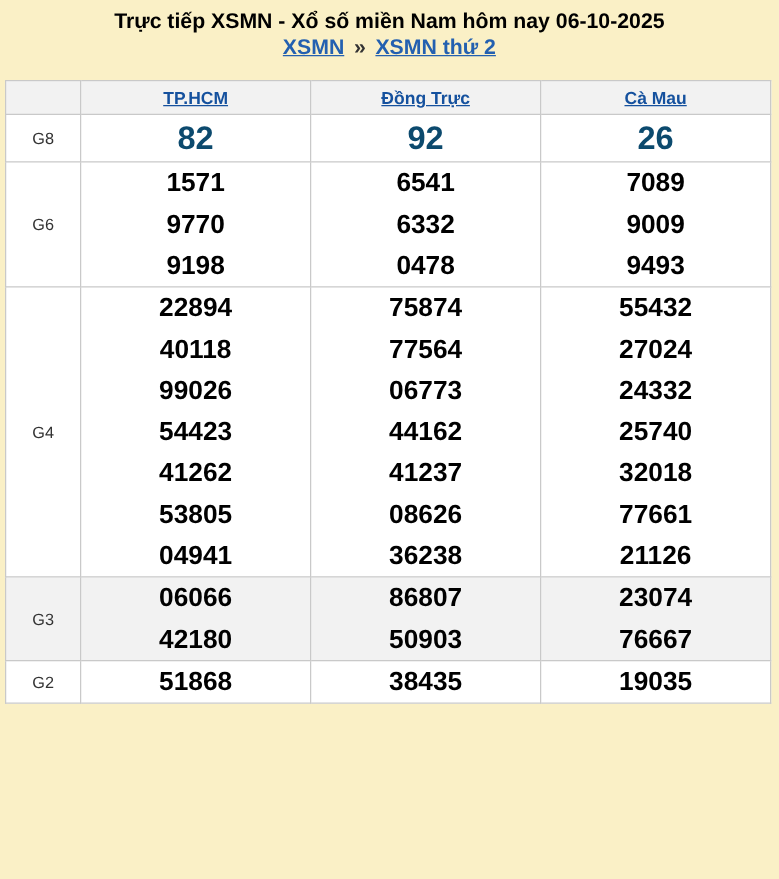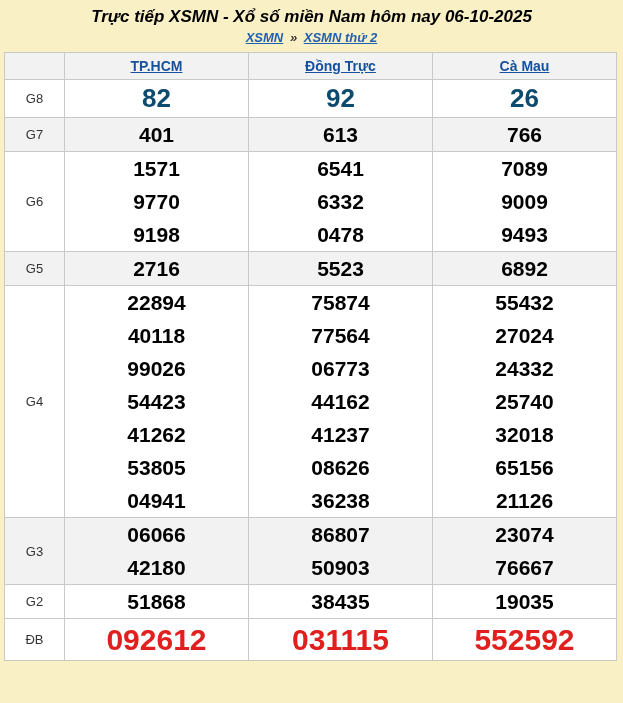--- a/index.html
+++ b/index.html
@@ -2,25 +2,25 @@
 <html><head>
 <meta charset="utf-8">
 <style>
   * { box-sizing: border-box; margin: 0; padding: 0; }
   html, body {
     width: 623px; height: 703px;
     background: #faf0c6;
     font-family: "Liberation Sans", sans-serif;
     overflow: hidden;
   }
-  .banner { text-align: center; padding-top: 6px; height: 52px; font-style: italic; }
+  .banner { text-align: center; padding-top: 6px; height: 64px; }
   .title {
     font-size: 17px; font-weight: bold; color: #000; line-height: 22px;
   }
-  .breadcrumb { font-size: 13px; font-weight: bold; line-height: 20px; }
+  .breadcrumb { font-size: 17px; font-weight: bold; line-height: 20px; }
   .breadcrumb a { color: #2360b0; text-decoration: underline; cursor: pointer; }
   .breadcrumb .sep { color: #333; margin: 0 3px; }
 
   .table-wrap { margin: 0 6px 3px 4px; background: #fff; }
   table {
     width: 100%;
     border-collapse: collapse;
     table-layout: fixed;
   }
   th, td { border: 1px solid #c9c9c9; text-align: center; vertical-align: middle; }
@@ -72,60 +72,36 @@
           <td class="nums">
             <div class="num">82</div>
           </td>
           <td class="nums">
             <div class="num">92</div>
           </td>
           <td class="nums">
             <div class="num">26</div>
           </td>
         </tr>
-        <tr class="shade">
-          <td class="prize">G7</td>
-          <td class="nums">
-            <div class="num">401</div>
-          </td>
-          <td class="nums">
-            <div class="num">613</div>
-          </td>
-          <td class="nums">
-            <div class="num">766</div>
-          </td>
-        </tr>
         <tr>
           <td class="prize">G6</td>
           <td class="nums">
             <div class="num">1571</div>
             <div class="num">9770</div>
             <div class="num">9198</div>
           </td>
           <td class="nums">
             <div class="num">6541</div>
             <div class="num">6332</div>
             <div class="num">0478</div>
           </td>
           <td class="nums">
             <div class="num">7089</div>
             <div class="num">9009</div>
             <div class="num">9493</div>
-          </td>
-        </tr>
-        <tr class="shade">
-          <td class="prize">G5</td>
-          <td class="nums">
-            <div class="num">2716</div>
-          </td>
-          <td class="nums">
-            <div class="num">5523</div>
-          </td>
-          <td class="nums">
-            <div class="num">6892</div>
           </td>
         </tr>
         <tr>
           <td class="prize">G4</td>
           <td class="nums">
             <div class="num">22894</div>
             <div class="num">40118</div>
             <div class="num">99026</div>
             <div class="num">54423</div>
             <div class="num">41262</div>
@@ -140,21 +116,21 @@
             <div class="num">41237</div>
             <div class="num">08626</div>
             <div class="num">36238</div>
           </td>
           <td class="nums">
             <div class="num">55432</div>
             <div class="num">27024</div>
             <div class="num">24332</div>
             <div class="num">25740</div>
             <div class="num">32018</div>
-            <div class="num">65156</div>
+            <div class="num">77661</div>
             <div class="num">21126</div>
           </td>
         </tr>
         <tr class="shade">
           <td class="prize">G3</td>
           <td class="nums">
             <div class="num">06066</div>
             <div class="num">42180</div>
           </td>
           <td class="nums">
@@ -171,27 +147,15 @@
           <td class="nums">
             <div class="num">51868</div>
           </td>
           <td class="nums">
             <div class="num">38435</div>
           </td>
           <td class="nums">
             <div class="num">19035</div>
           </td>
         </tr>
-        <tr class="red-xlarge">
-          <td class="prize">ĐB</td>
-          <td class="nums">
-            <div class="num">092612</div>
-          </td>
-          <td class="nums">
-            <div class="num">031115</div>
-          </td>
-          <td class="nums">
-            <div class="num">552592</div>
-          </td>
-        </tr>
       </tbody>
   </table>
 </div>
 
 </body></html>

